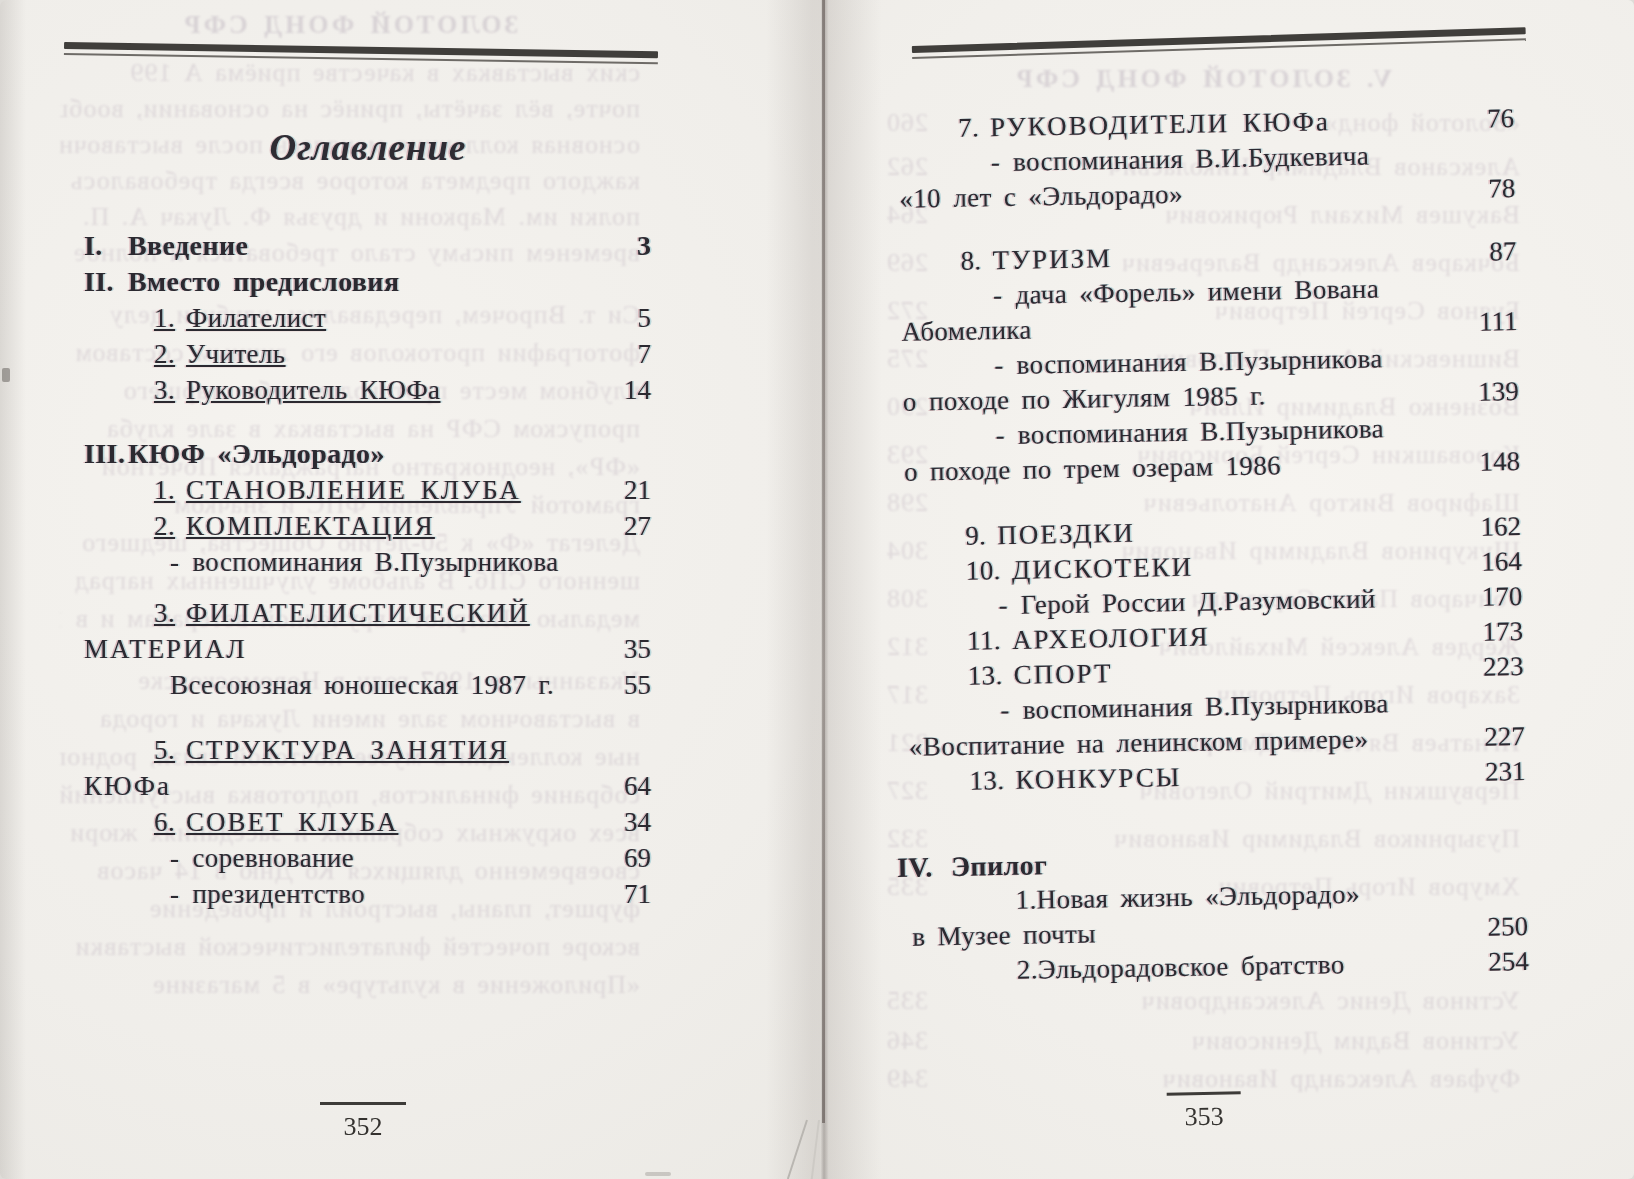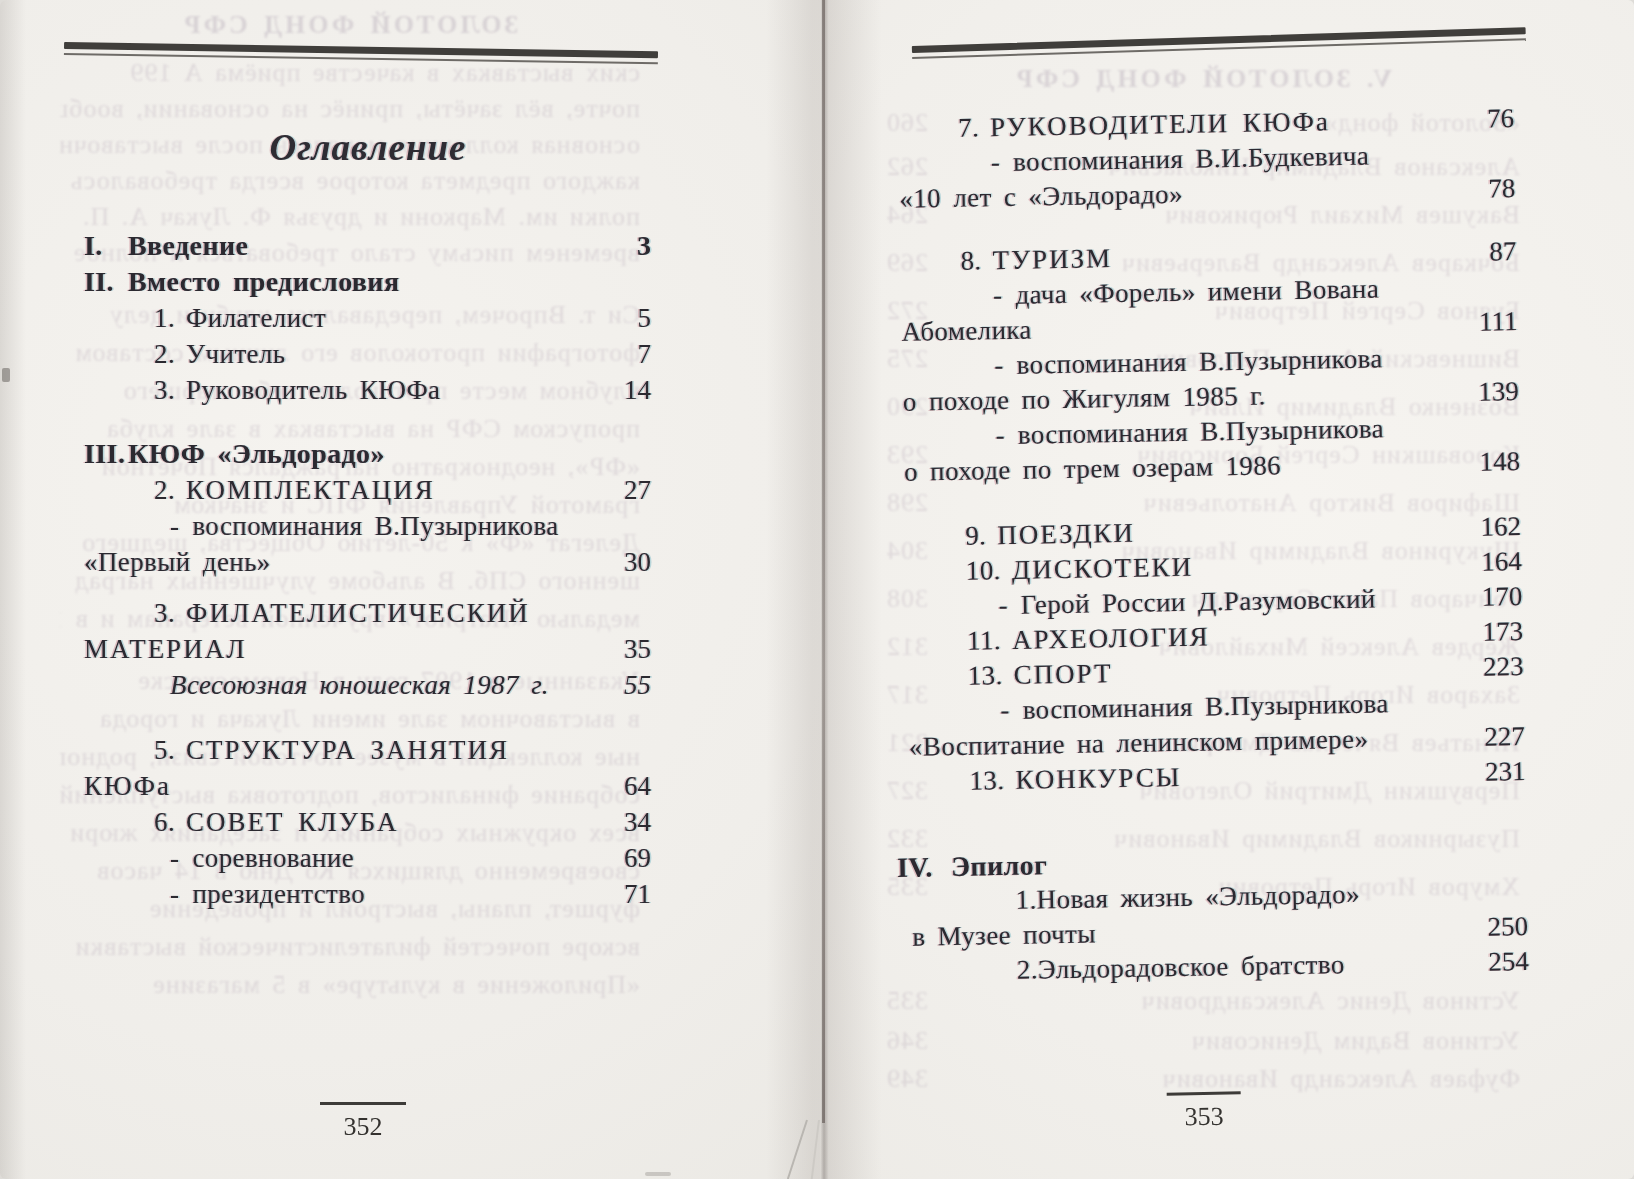--- a/index.html
+++ b/index.html
@@ -38,22 +38,22 @@
   .toc-title{position:absolute;z-index:3;left:68px;top:126px;width:600px;margin:0;
     text-align:center;font-style:italic;font-weight:600;font-size:37px;letter-spacing:1px;color:#2e2c33;}
   .row{position:relative;font-size:27px;letter-spacing:.4px;word-spacing:5px;white-space:nowrap;}
   .toc-left .row{height:36px;line-height:36px;}
   .toc-right .row{height:35px;line-height:35px;}
   .row .pg{position:absolute;right:0;top:0;letter-spacing:0;}
   .row.roman{font-weight:700;font-size:28px;}
   .row.roman .num{display:inline-block;width:44px;}
   .toc-right .row.roman .num{width:54px;}
   .row.caps .txt{letter-spacing:2px;}
-  .toc-left .row.item{padding-left:70px;}
-  .toc-left .row.item2{padding-left:86px;font-style:italic;}
+  .toc-left .row.item{padding-left:70px;text-decoration:underline;}
+  .toc-left .row.item2{padding-left:86px;}
   .toc-left .row.sub{padding-left:86px;}
   .toc-right .row.item{padding-left:74px;}
   .toc-right .row.sub{padding-left:106px;}
   .toc-right .row.cont{padding-left:14px;}
   .toc-right .row.ep{padding-left:118px;}
   .row.item .num{margin-right:11px;}
   .row.sub .num{margin-right:13px;}
   .toc .row,.toc-title{
     text-shadow:-1.4px .3px 0 rgba(170,45,70,.26), 1.4px -.3px 0 rgba(25,138,168,.26);}
 
@@ -256,23 +256,23 @@
 
   <h1 class="toc-title">Оглавление</h1>
 
   <div class="toc toc-left">
       <div class="row roman"><span class="num">I.</span><span class="txt">Введение</span><span class="pg">3</span></div>
       <div class="row roman"><span class="num">II.</span><span class="txt">Вместо предисловия</span></div>
       <div class="row item"><span class="num">1.</span><span class="txt">Филателист</span><span class="pg">5</span></div>
       <div class="row item"><span class="num">2.</span><span class="txt">Учитель</span><span class="pg">7</span></div>
       <div class="row item"><span class="num">3.</span><span class="txt">Руководитель КЮФа</span><span class="pg">14</span></div>
       <div class="row roman" style="margin-top: 28px;"><span class="num">III.</span><span class="txt">КЮФ «Эльдорадо»</span></div>
+      <div class="row item caps"><span class="num">1.</span><span class="txt">СТАНОВЛЕНИЕ КЛУБА</span><span class="pg">21</span></div>
       <div class="row item caps"><span class="num">2.</span><span class="txt">КОМПЛЕКТАЦИЯ</span><span class="pg">27</span></div>
       <div class="row sub"><span class="num">-</span><span class="txt">воспоминания В.Пузырникова</span></div>
-      <div class="row cont"><span class="txt">«Первый день»</span><span class="pg">30</span></div>
       <div class="row item caps" style="margin-top: 15px;"><span class="num">3.</span><span class="txt">ФИЛАТЕЛИСТИЧЕСКИЙ</span></div>
       <div class="row cont caps"><span class="txt">МАТЕРИАЛ</span><span class="pg">35</span></div>
       <div class="row item2"><span class="txt">Всесоюзная юношеская 1987 г.</span><span class="pg">55</span></div>
       <div class="row item caps" style="margin-top: 29px;"><span class="num">5.</span><span class="txt">СТРУКТУРА ЗАНЯТИЯ</span></div>
       <div class="row cont caps"><span class="txt">КЮФа</span><span class="pg">64</span></div>
       <div class="row item caps"><span class="num">6.</span><span class="txt">СОВЕТ КЛУБА</span><span class="pg">34</span></div>
       <div class="row sub"><span class="num">-</span><span class="txt">соревнование</span><span class="pg">69</span></div>
       <div class="row sub"><span class="num">-</span><span class="txt">президентство</span><span class="pg">71</span></div>
     </div>
   <div class="toc toc-right">

